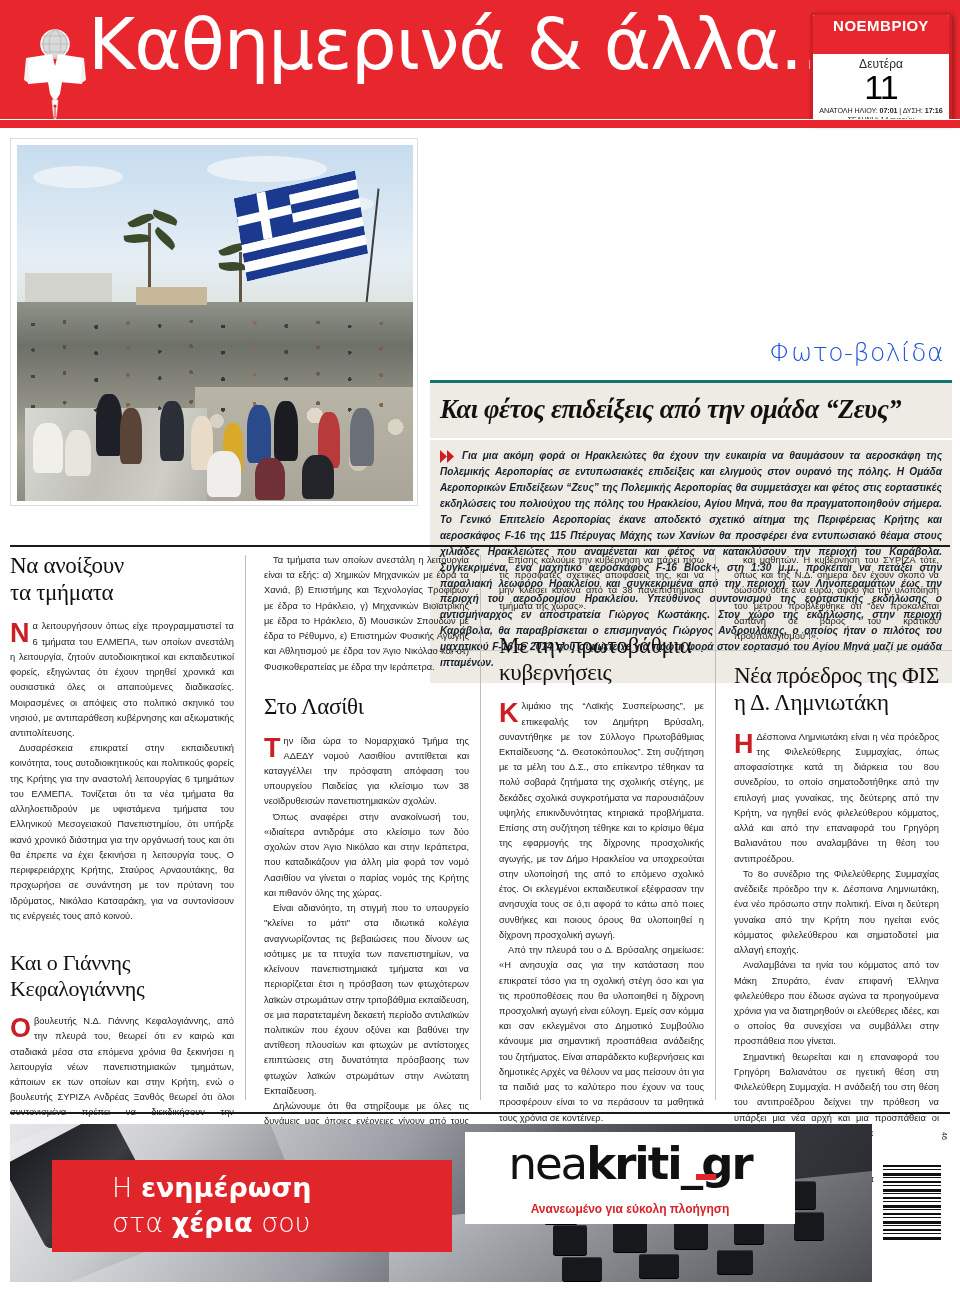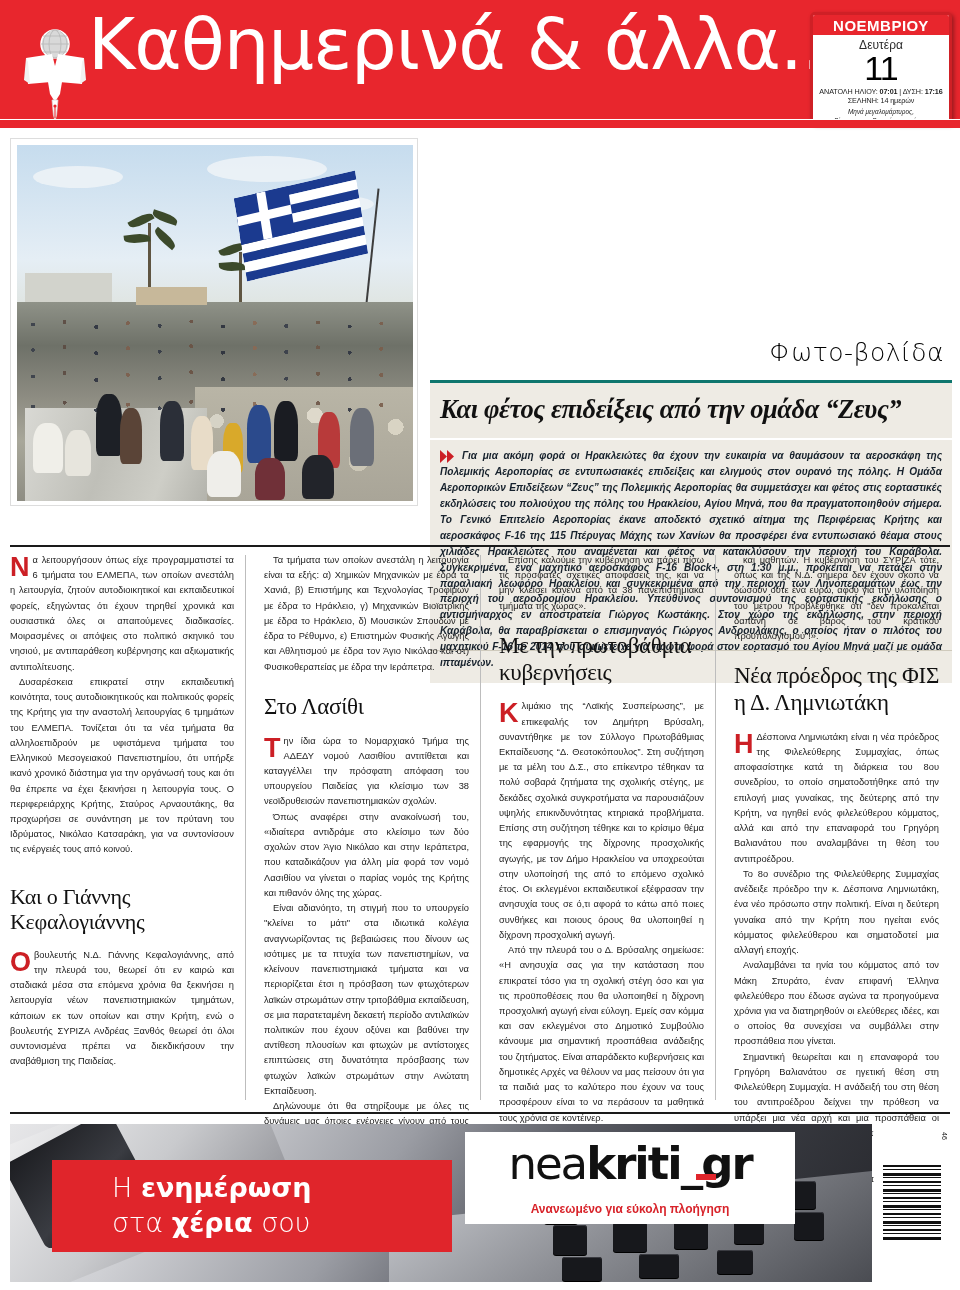--- a/index.html
+++ b/index.html
@@ -72,21 +72,21 @@
     text-align: center;
     box-shadow: 2px 2px 4px rgba(0,0,0,0.35);
     overflow: hidden;
   }
   .cal-month {
     background: #e8262d;
     color: #fff;
     font-size: 15px;
     font-weight: bold;
     letter-spacing: 0.5px;
-    padding: 2px 0 1px;
+    padding: 2px 0 20px;
     font-family: "Liberation Sans", sans-serif;
   }
   .cal-weekday {
     font-size: 12px;
     color: #2a2a2a;
     padding-top: 3px;
     font-family: "Liberation Sans", sans-serif;
   }
   .cal-day {
     font-size: 34px;
@@ -201,21 +201,21 @@
   .kicker-wrap {
     position: absolute;
     left: 430px;
     top: 10px;
     width: 520px;
   }
   .kicker {
     text-align: right;
     font-family: "DejaVu Sans", sans-serif;
     font-size: 25px;
-    color: #000000;
+    color: #1d4ed8;
     font-weight: 300;
     padding: 200px 6px 6px 0;
     letter-spacing: 0.5px;
   }
   .headline-band {
     position: absolute;
     left: 430px;
     top: 252px;
     width: 522px;
     border-top: 3px solid #0f766e;
@@ -597,20 +597,24 @@
       <div class="lead-text">Για μια ακόμη φορά οι Ηρακλειώτες θα έχουν την ευκαιρία να θαυμάσουν τα αεροσκάφη της Πολεμικής Αεροπορίας σε εντυπωσιακές επιδείξεις και ελιγμούς στον ουρανό της πόλης. Η Ομάδα Αεροπορικών Επιδείξεων “Ζευς” της Πολεμικής Αεροπορίας θα συμμετάσχει και φέτος στις εορταστικές εκδηλώσεις του πολιούχου της πόλης του Ηρακλείου, Αγίου Μηνά, που θα πραγματοποιηθούν σήμερα. Το Γενικό Επιτελείο Αεροπορίας έκανε αποδεκτό σχετικό αίτημα της Περιφέρειας Κρήτης και αεροσκάφος F-16 της 115 Πτέρυγας Μάχης των Χανίων θα προσφέρει ένα εντυπωσιακό θέαμα στους χιλιάδες Ηρακλειώτες που αναμένεται και φέτος να κατακλύσουν την περιοχή του Καράβολα. Συγκεκριμένα, ένα μαχητικό αεροσκάφος F-16 Block+, στη 1:30 μ.μ., πρόκειται να πετάξει στην παραλιακή λεωφόρο Ηρακλείου και συγκεκριμένα από την περιοχή των Ληνοπεραμάτων έως την περιοχή του αεροδρομίου Ηρακλείου. Υπεύθυνος συντονισμού της εορταστικής εκδήλωσης ο αντισμήναρχος εν αποστρατεία Γιώργος Κωστάκης. Στον χώρο της εκδήλωσης, στην περιοχή Καράβολα, θα παραβρίσκεται ο επισμηναγός Γιώργος Ανδρουλάκης, ο οποίος ήταν ο πιλότος του μαχητικού F-16 το 2014 που συμμετείχε για πρώτη φορά στον εορτασμό του Αγίου Μηνά μαζί με ομάδα ιπταμένων.</div>
     </div>
     <div class="band-bottom-rule"></div>
   </div>
 
   <div class="main-rule"></div>
 
   <div class="cols">
 
     <div class="col">
+      <div class="sec-title">
+        <div>Να ανοίξουν</div>
+        <div>τα τμήματα</div>
+      </div>
       <p class="body-p first"><span class="dropcap">Ν</span><span>α λειτουργήσουν όπως είχε προγραμματιστεί τα 6 τμήματα του ΕΛΜΕΠΑ, των οποίων ανεστάλη η λειτουργία, ζητούν αυτοδιοικητικοί και εκπαιδευτικοί φορείς, εξηγώντας ότι έχουν τηρηθεί χρονικά και ουσιαστικά όλες οι απαιτούμενες διαδικασίες. Μοιρασμένες οι απόψεις στο πολιτικό σκηνικό του νησιού, με αντιπαράθεση κυβέρνησης και αξιωματικής αντιπολίτευσης.</span></p>
       <p class="body-p">Δυσαρέσκεια επικρατεί στην εκπαιδευτική κοινότητα, τους αυτοδιοικητικούς και πολιτικούς φορείς της Κρήτης για την αναστολή λειτουργίας 6 τμημάτων του ΕΛΜΕΠΑ. Τονίζεται ότι τα νέα τμήματα θα αλληλοεπιδρούν με υφιστάμενα τμήματα του Ελληνικού Μεσογειακού Πανεπιστημίου, ότι υπήρξε ικανό χρονικό διάστημα για την οργάνωσή τους και ότι θα έπρεπε να έχει ξεκινήσει η λειτουργία τους. Ο περιφερειάρχης Κρήτης, Σταύρος Αρναουτάκης, θα προχωρήσει σε συνάντηση με τον πρύτανη του Ιδρύματος, Νικόλαο Κατσαράκη, για να συντονίσουν τις ενέργειές τους από κοινού.</p>
       <div class="gap-lg"></div>
       <div class="sec-title small">
         <div>Και ο Γιάννης</div>
         <div>Κεφαλογιάννης</div>
       </div>
       <p class="body-p first"><span class="dropcap">Ο</span><span>βουλευτής Ν.Δ. Γιάννης Κεφαλογιάννης, από την πλευρά του, θεωρεί ότι εν καιρώ και σταδιακά μέσα στα επόμενα χρόνια θα ξεκινήσει η λειτουργία νέων πανεπιστημιακών τμημάτων, κάποιων εκ των οποίων και στην Κρήτη, ενώ ο βουλευτής ΣΥΡΙΖΑ Ανδρέας Ξανθός θεωρεί ότι όλοι συντονισμένα πρέπει να διεκδικήσουν την αναβάθμιση της Παιδείας.</span></p>
     </div>
 

